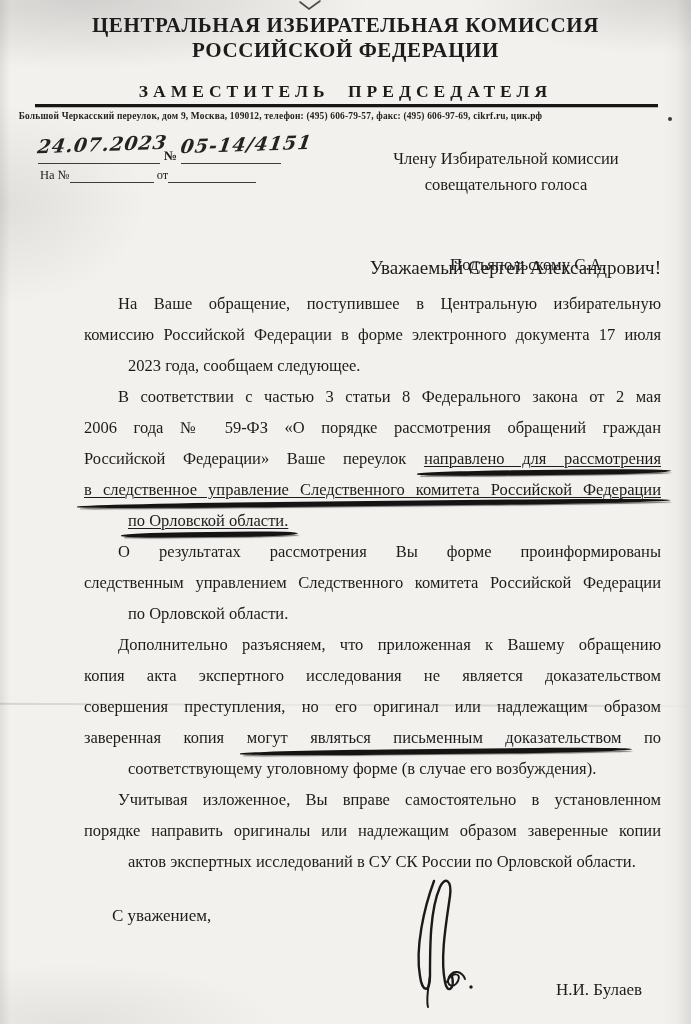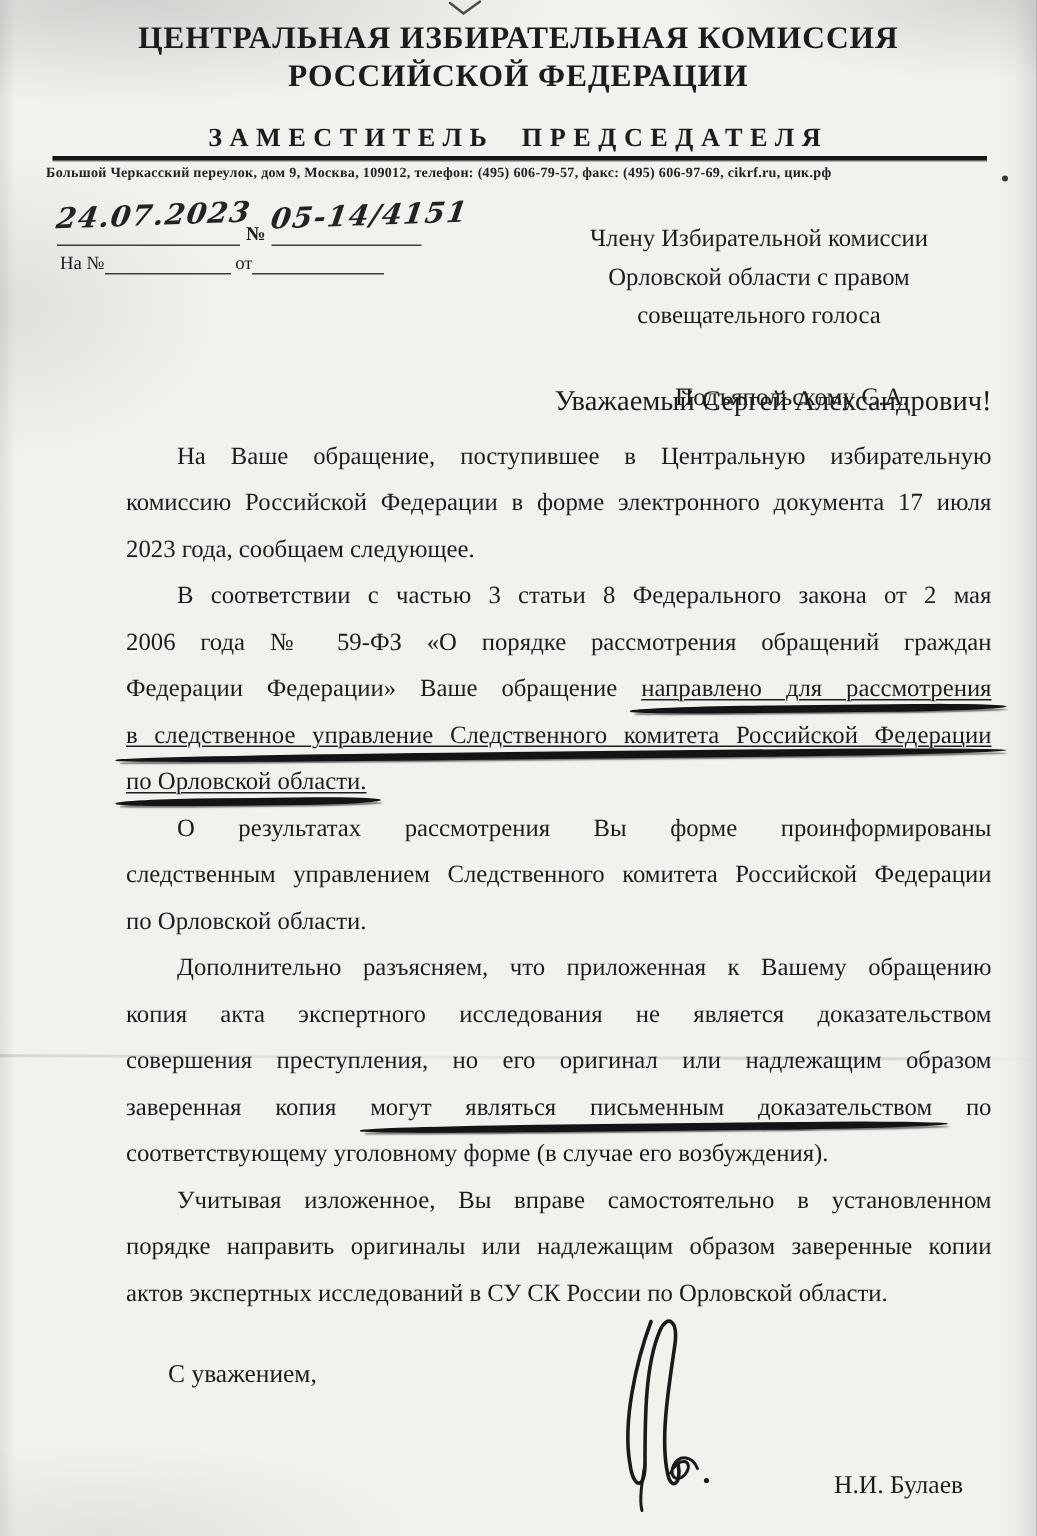--- a/index.html
+++ b/index.html
@@ -16,21 +16,21 @@
       linear-gradient(90deg, rgba(70,70,70,.10) 0 1px, rgba(235,234,231,0) 10px);
   }
   .abs{position:absolute;}
   
   .org{left:0;top:13px;width:691px;text-align:center;font-weight:bold;
        font-size:21px;letter-spacing:.6px;line-height:25px;}
   .role{left:0;top:81px;width:691px;text-align:center;font-weight:bold;
         font-size:17.5px;letter-spacing:5px;word-spacing:9px;}
   .rule{left:35px;top:104px;width:623px;height:3px;background:#161616;
         box-shadow:0 1px 0 rgba(0,0,0,.25);}
-  .addr{left:12px;top:111px;width:561px;text-align:center;font-weight:bold;
+  .addr{left:0;top:111px;width:561px;text-align:center;font-weight:bold;
         font-size:9.4px;letter-spacing:.2px;color:#222;}
   .addr-dot{left:668px;top:117px;width:4px;height:4px;border-radius:50%;background:#3a3a3a;}
   
   .ref-row{left:38px;top:133px;width:300px;font-size:13px;white-space:nowrap;}
   .blank{display:inline-block;border-bottom:1.2px solid #3c3c3c;text-align:center;vertical-align:bottom;}
   .b-date{width:122px;height:30px;}
   .b-num{width:100px;height:30px;}
   .hw{display:inline-block;font-family:"DejaVu Serif",serif;font-style:italic;font-weight:bold;
       font-size:19px;color:#232323;transform:skewX(-10deg) rotate(-2deg);
       letter-spacing:1px;white-space:nowrap;}
@@ -40,21 +40,21 @@
   .b-ot{width:88px;height:14px;}
   
   .recipient{left:348px;top:146px;width:316px;text-align:center;
              font-size:16.5px;line-height:25.5px;}
   .addressee{left:400px;top:231px;width:256px;text-align:center;font-size:16.8px;margin-top:24px;}
   .salutation{left:84px;top:257px;width:577px;text-align:right;font-size:19px;}
   
   .body{left:84px;top:288px;width:577px;font-size:16.5px;line-height:31px;}
   .line{text-align:justify;text-align-last:justify;white-space:normal;}
   .line.first{text-indent:34px;}
-  .line.last{text-align-last:left;}
+  .line.last{text-align-last:left;margin-left:44px;}
   .u-thin{text-decoration:underline;text-decoration-thickness:1px;text-underline-offset:2px;}
   .u-pen{position:relative;}
   .u-pen::after{content:"";position:absolute;left:-7px;right:-10px;bottom:-7px;height:5px;
       background:#141414;border-radius:60% 40% 50% 55%/80% 70% 90% 60%;
       transform:rotate(-.6deg);box-shadow:2px 2px 1px -1px rgba(10,10,10,.55);}
   
   .regards{left:112px;top:906px;font-size:17px;}
   .signer{left:556px;top:980px;font-size:17px;}
   .sig{left:392px;top:876px;}
   
@@ -80,37 +80,36 @@
   <div class="abs ref-row">
     <span class="blank b-date"><span class="hw">24.07.2023</span></span><span class="no-sign">№</span><span class="blank b-num"><span class="hw">05-14/4151</span></span>
   </div>
   <div class="abs na-row">
     <span>На №</span><span class="blank b-na"></span>
     <span>от</span><span class="blank b-ot"></span>
   </div>
 
   <div class="abs recipient">
       <div>Члену Избирательной комиссии</div>
-      <div>Орловской области с правом</div>
       <div>совещательного голоса</div>
     </div>
   <div class="abs addressee">Подъяпольскому С.А.</div>
 
   <div class="abs salutation">Уважаемый Сергей Александрович!</div>
 
   <div class="abs body">
       <div class="para">
         <div class="line first"><span>На Ваше обращение, поступившее в Центральную избирательную</span></div>
         <div class="line"><span>комиссию Российской Федерации в форме электронного документа 17 июля</span></div>
         <div class="line last"><span>2023 года, сообщаем следующее.</span></div>
       </div>
       <div class="para">
         <div class="line first"><span>В соответствии с частью 3 статьи 8 Федерального закона от 2 мая</span></div>
         <div class="line"><span>2006 года № 59-ФЗ «О порядке рассмотрения обращений граждан</span></div>
-        <div class="line"><span>Федерации Федерации» Ваше обращение </span><span class="u-thin u-pen">направлено для рассмотрения</span></div>
+        <div class="line"><span>Российской Федерации» Ваше переулок </span><span class="u-thin u-pen">направлено для рассмотрения</span></div>
         <div class="line"><span class="u-thin u-pen">в следственное управление Следственного комитета Российской Федерации</span></div>
         <div class="line last"><span class="u-thin u-pen">по Орловской области.</span></div>
       </div>
       <div class="para">
         <div class="line first"><span>О результатах рассмотрения Вы форме проинформированы</span></div>
         <div class="line"><span>следственным управлением Следственного комитета Российской Федерации</span></div>
         <div class="line last"><span>по Орловской области.</span></div>
       </div>
       <div class="para">
         <div class="line first"><span>Дополнительно разъясняем, что приложенная к Вашему обращению</span></div>

